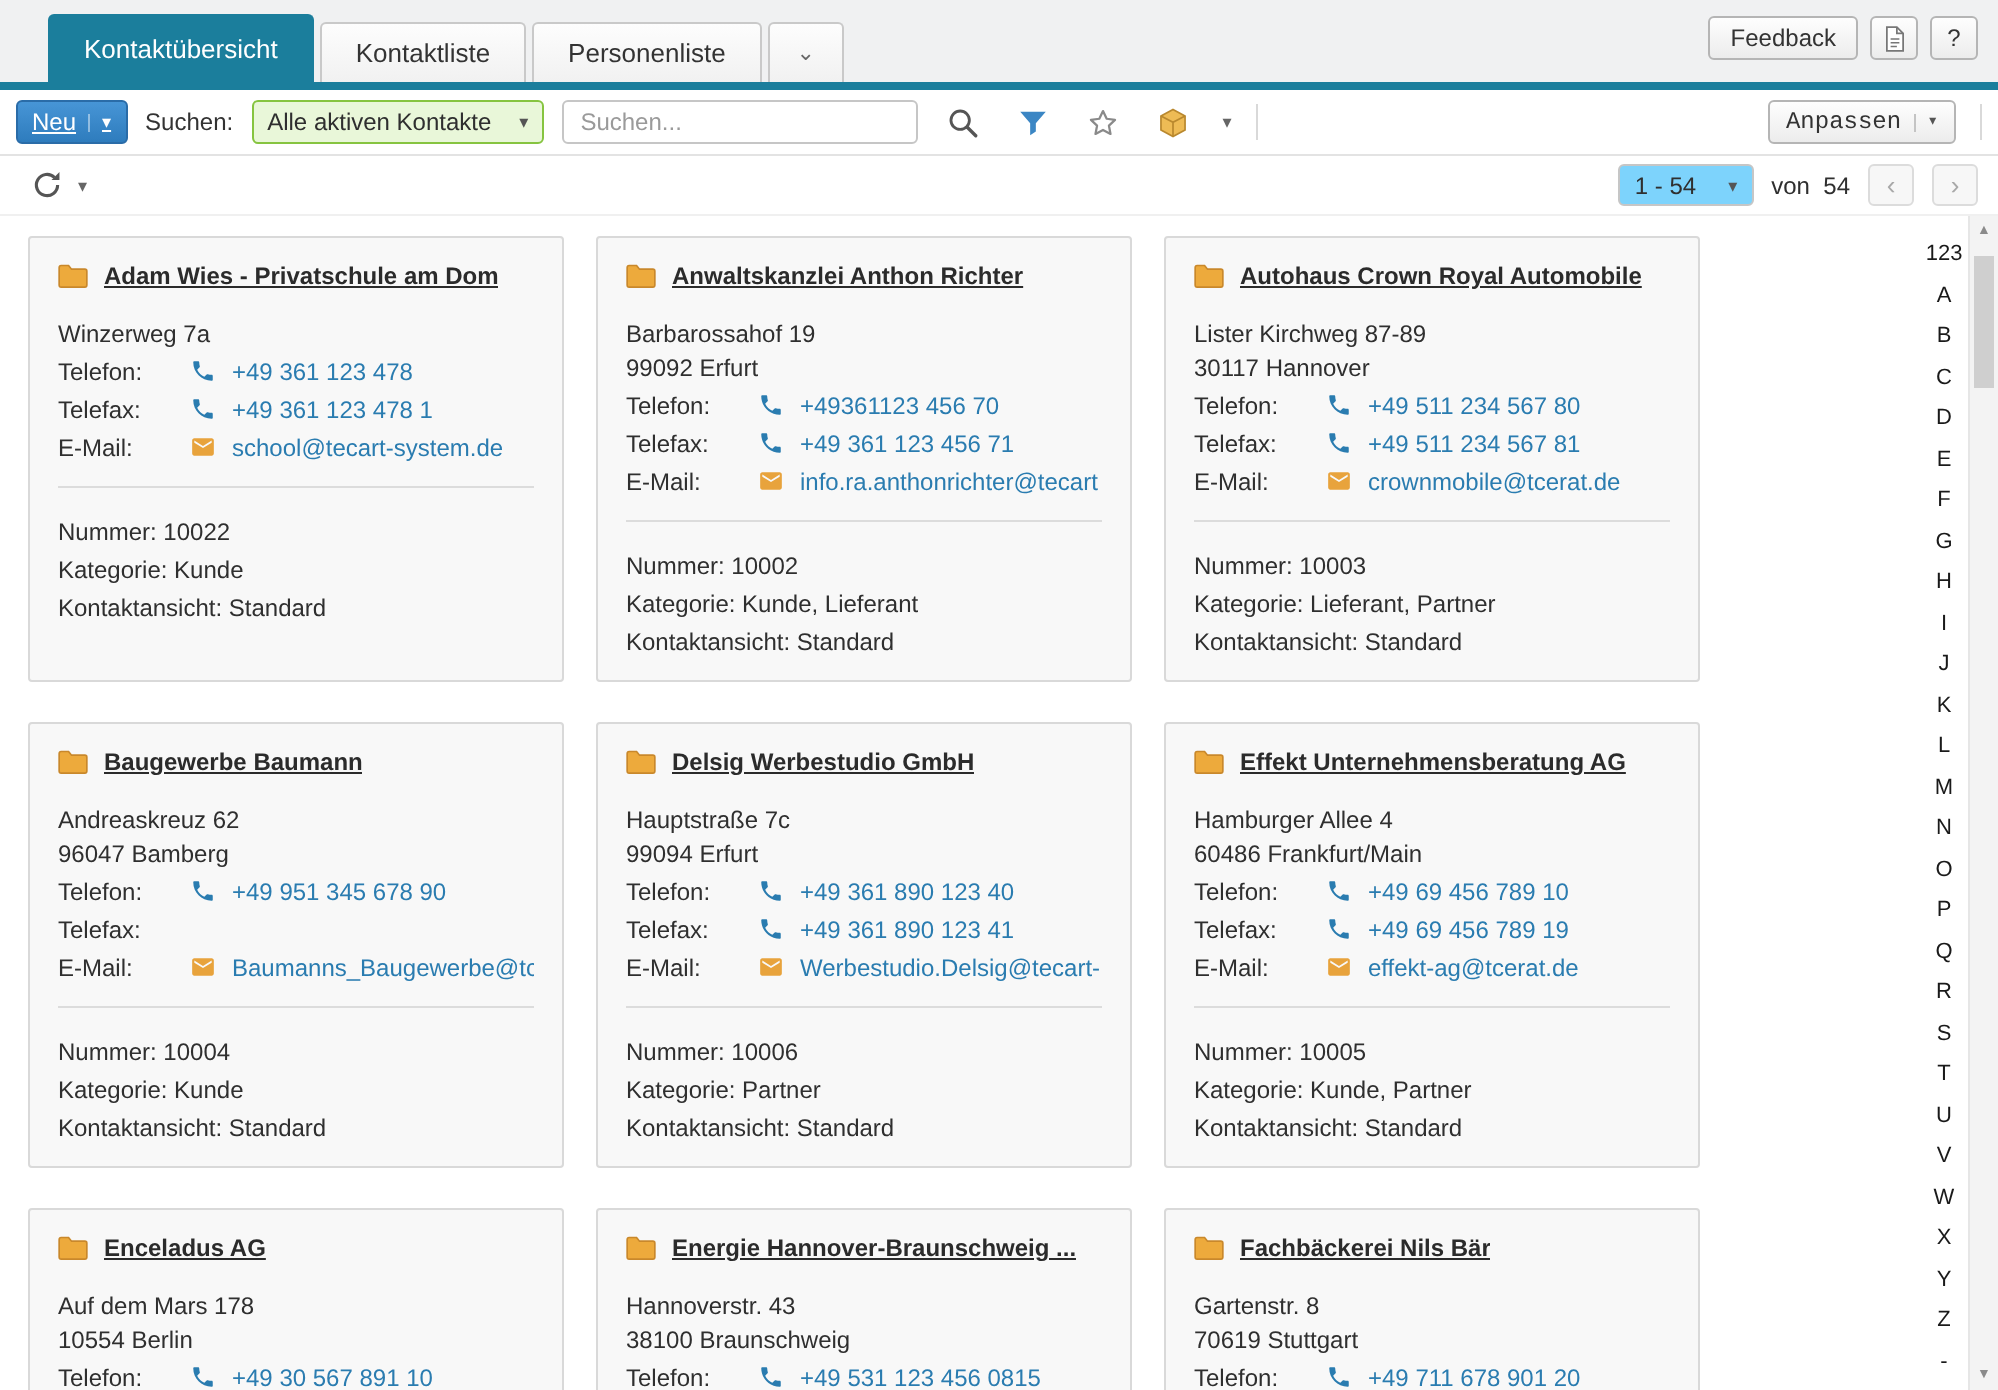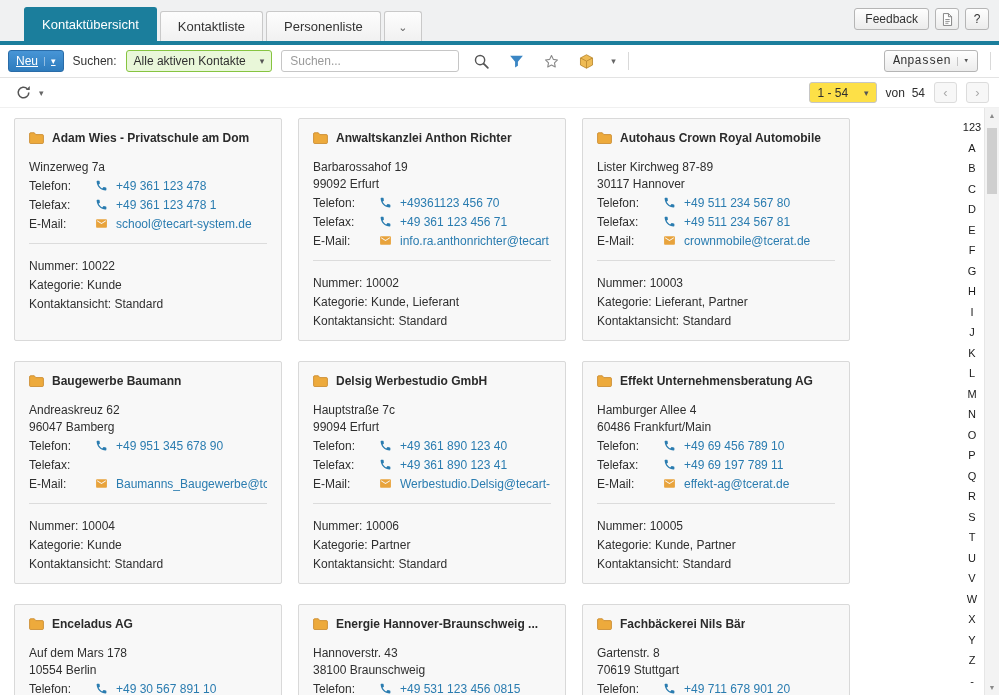--- a/index.html
+++ b/index.html
@@ -35,33 +35,33 @@
   .tool-icon .ic { width:17px; height:17px; }
   .ic-search { color:#555; }
   .ic-funnel { color:#3b86c4; }
   .ic-star { color:#8a8a8a; }
   .ic-refresh { color:#555; width:16px; height:16px; }
   .vsep { width:1px; height:18px; background:#d9d9d9; }
   .toolbar-right { margin-left:auto; display:flex; align-items:center; gap:12px;font-family:Liberation Mono, monospace; }
   .split-btn.plain { background:linear-gradient(#fefefe,#ececec); border:1px solid #b5b5b5; color:#333; padding:0 8px; }
   .split-btn.plain .caret { border-left:1px solid #c4c4c4; color:#555; }
   .mini-caret { font-size:9px; color:#666; padding:0 3px; cursor:pointer; }
-  .select-plain { height:21px; display:inline-flex; align-items:center; gap:16px; padding:0 7px; background:#fde047;
+  .select-plain { height:21px; display:inline-flex; align-items:center; gap:16px; padding:0 7px; background:#7dd3fc;
                   border:1px solid #c6c6c6; border-radius:3px; cursor:pointer; }
   .pag-group { margin-left:auto; display:flex; align-items:center; gap:9px; }
   .pg-btn { width:23px; height:21px; border:1px solid #dcdcdc; border-radius:3px; background:#f7f7f7; color:#a9a9a9;
             font-size:13px; display:inline-flex; align-items:center; justify-content:center; cursor:pointer; }
 
   
   .content { position:absolute; top:108px; left:0; right:0; bottom:0; background:#fff; }
   .cards { margin:10px 0 0 14px; display:grid; grid-template-columns:repeat(3,268px); column-gap:16px; row-gap:20px; }
   .card { height:223px; background:#f8f8f8; border:1px solid #d9d9d9; border-radius:2px; padding:12px 14px 10px; overflow:hidden; cursor:pointer; }
   .card-title { display:flex; align-items:center; gap:8px; margin-bottom:14px; }
   .card-title .ic { width:15px; height:12px; flex:none; }
-  .title-text { font-weight:bold; color:#2b2b2b; white-space:nowrap; overflow:hidden; }
+  .title-text { font-weight:bold; color:#2b2b2b; white-space:nowrap; overflow:hidden;text-decoration:underline; }
   .addr { line-height:17px; }
   .frow { display:flex; align-items:center; height:19px; }
   .flabel { width:66px; flex:none; }
   .ficon { width:21px; flex:none; display:inline-flex; align-items:center; }
   .ficon .ic { width:13px; height:13px; }
   .ic-phone { color:#2a7cb0; }
   .ic-mail { color:#e8a33c; }
   .fvalue { color:#2a7cb0; white-space:nowrap; overflow:hidden; cursor:pointer; }
   .card-divider { border-top:1px solid #dcdcdc; margin:10px 0 13px; }
   .meta { line-height:19px; }
@@ -421,21 +421,21 @@
             </span>
           <span class="fvalue">+49 69 456 789 10</span>
         </div>
         <div class="frow">
           <span class="flabel">Telefax:</span>
           <span class="ficon">
               <svg class="ic ic-phone">
                 <use href="#i-phone"></use>
               </svg>
             </span>
-          <span class="fvalue">+49 69 197 789 11</span>
+          <span class="fvalue">+49 69 456 789 19</span>
         </div>
         <div class="frow">
           <span class="flabel">E-Mail:</span>
           <span class="ficon">
               <svg class="ic ic-mail">
                 <use href="#i-mail"></use>
               </svg>
             </span>
           <span class="fvalue">effekt-ag@tcerat.de</span>
         </div>

